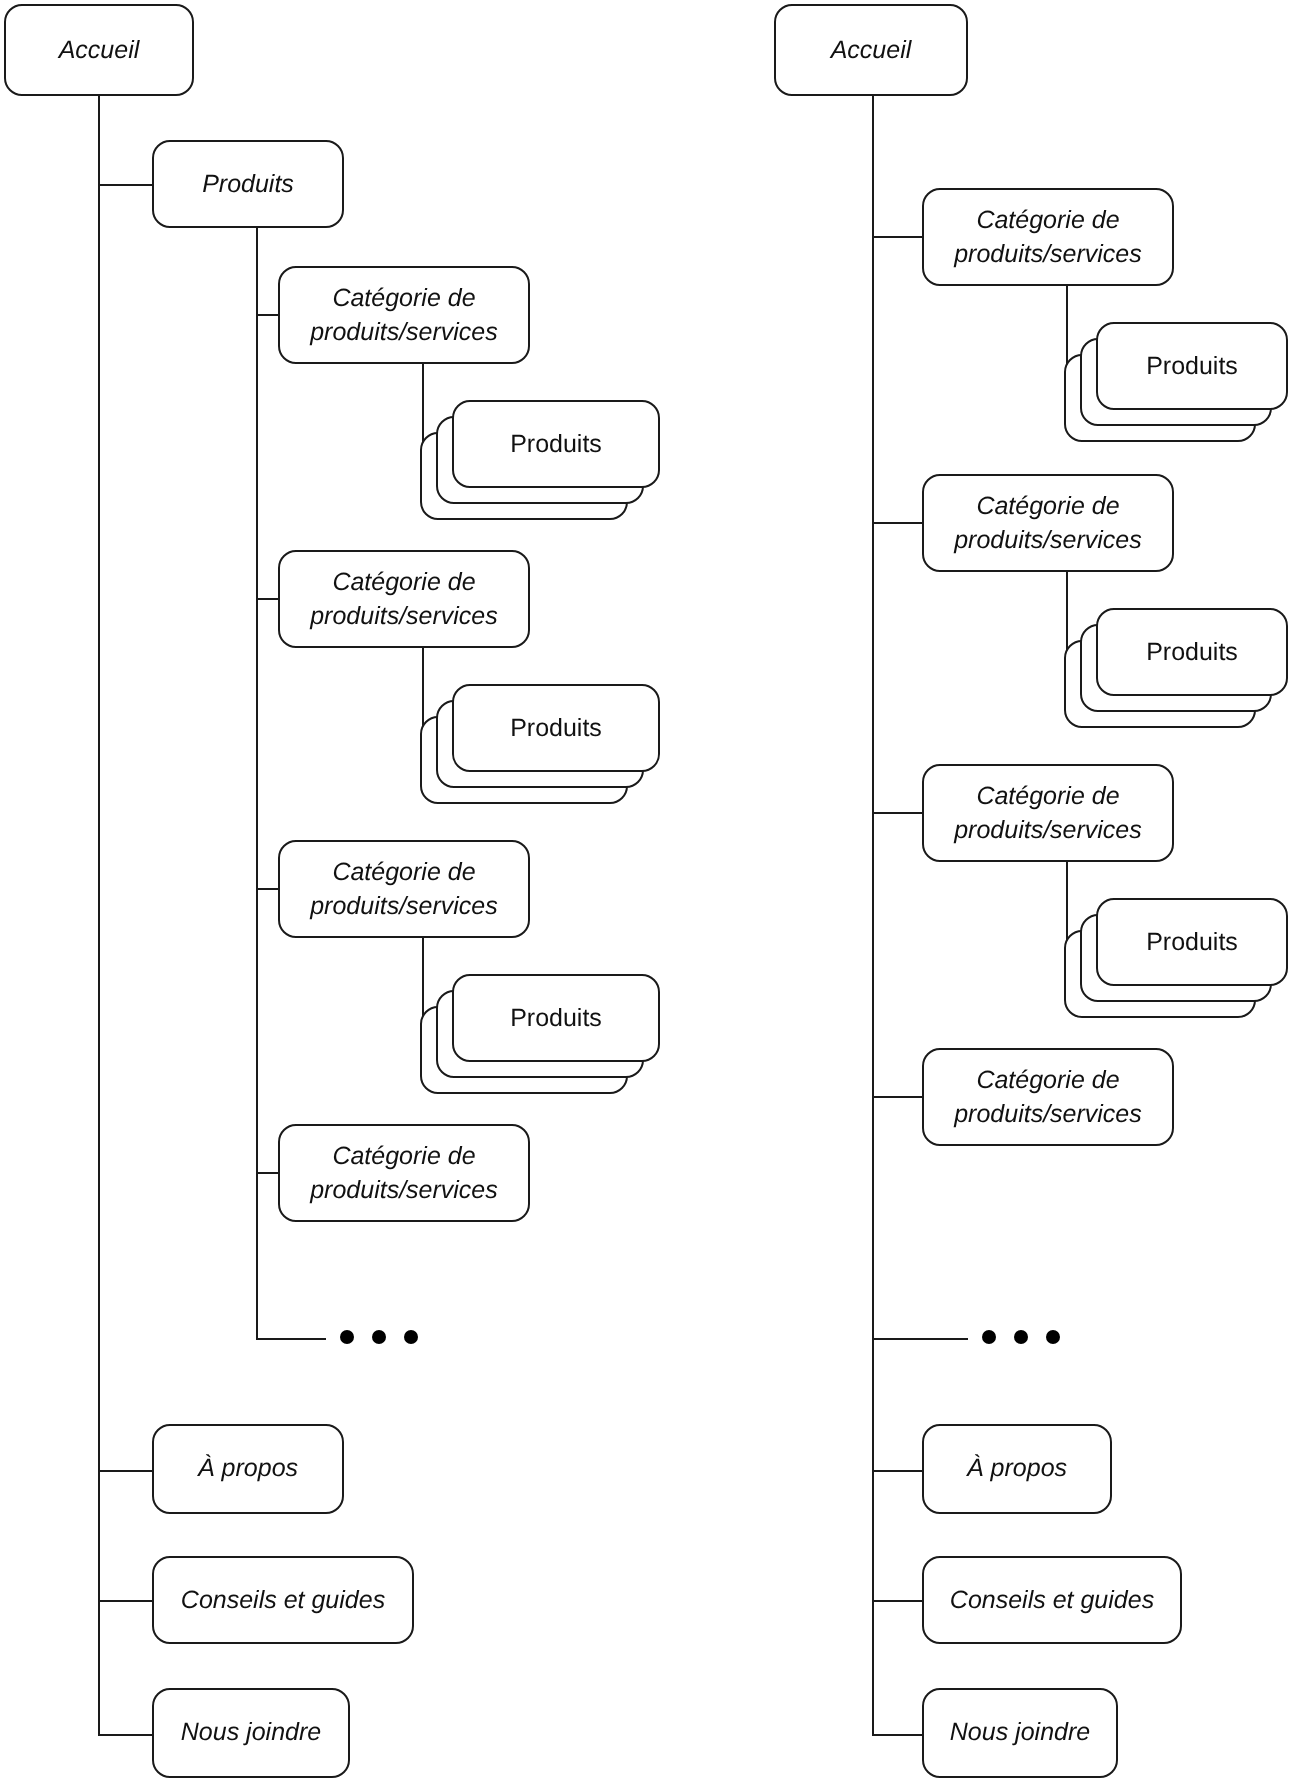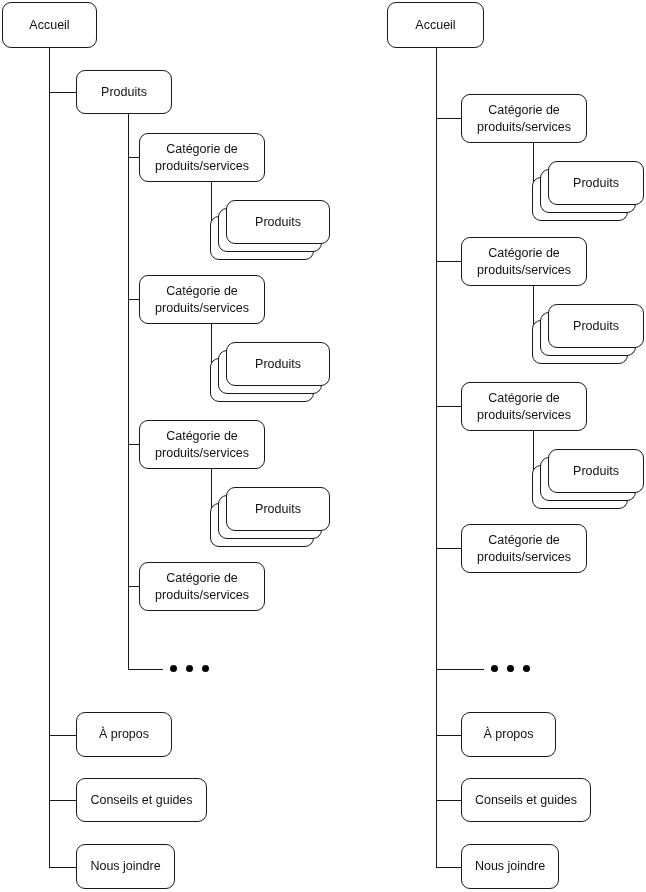--- a/index.html
+++ b/index.html
@@ -21,21 +21,21 @@
     display:flex;
     align-items:center;
     justify-content:center;
     text-align:center;
     font-size:12.5px;
     line-height:1.32;
     color:#111111;
     padding:2px 6px;
     z-index:5;
   }
-  .node .lbl{display:block;white-space:pre-line;}
+  .node .lbl{display:block;white-space:pre-line;font-style:italic;}
 
   
   .stack{position:absolute;z-index:6;}
   .stack .sheet{
     position:absolute;
     box-sizing:border-box;
     border:1px solid #1a1a1a;
     border-radius:9px;
     background:#ffffff;
   }

